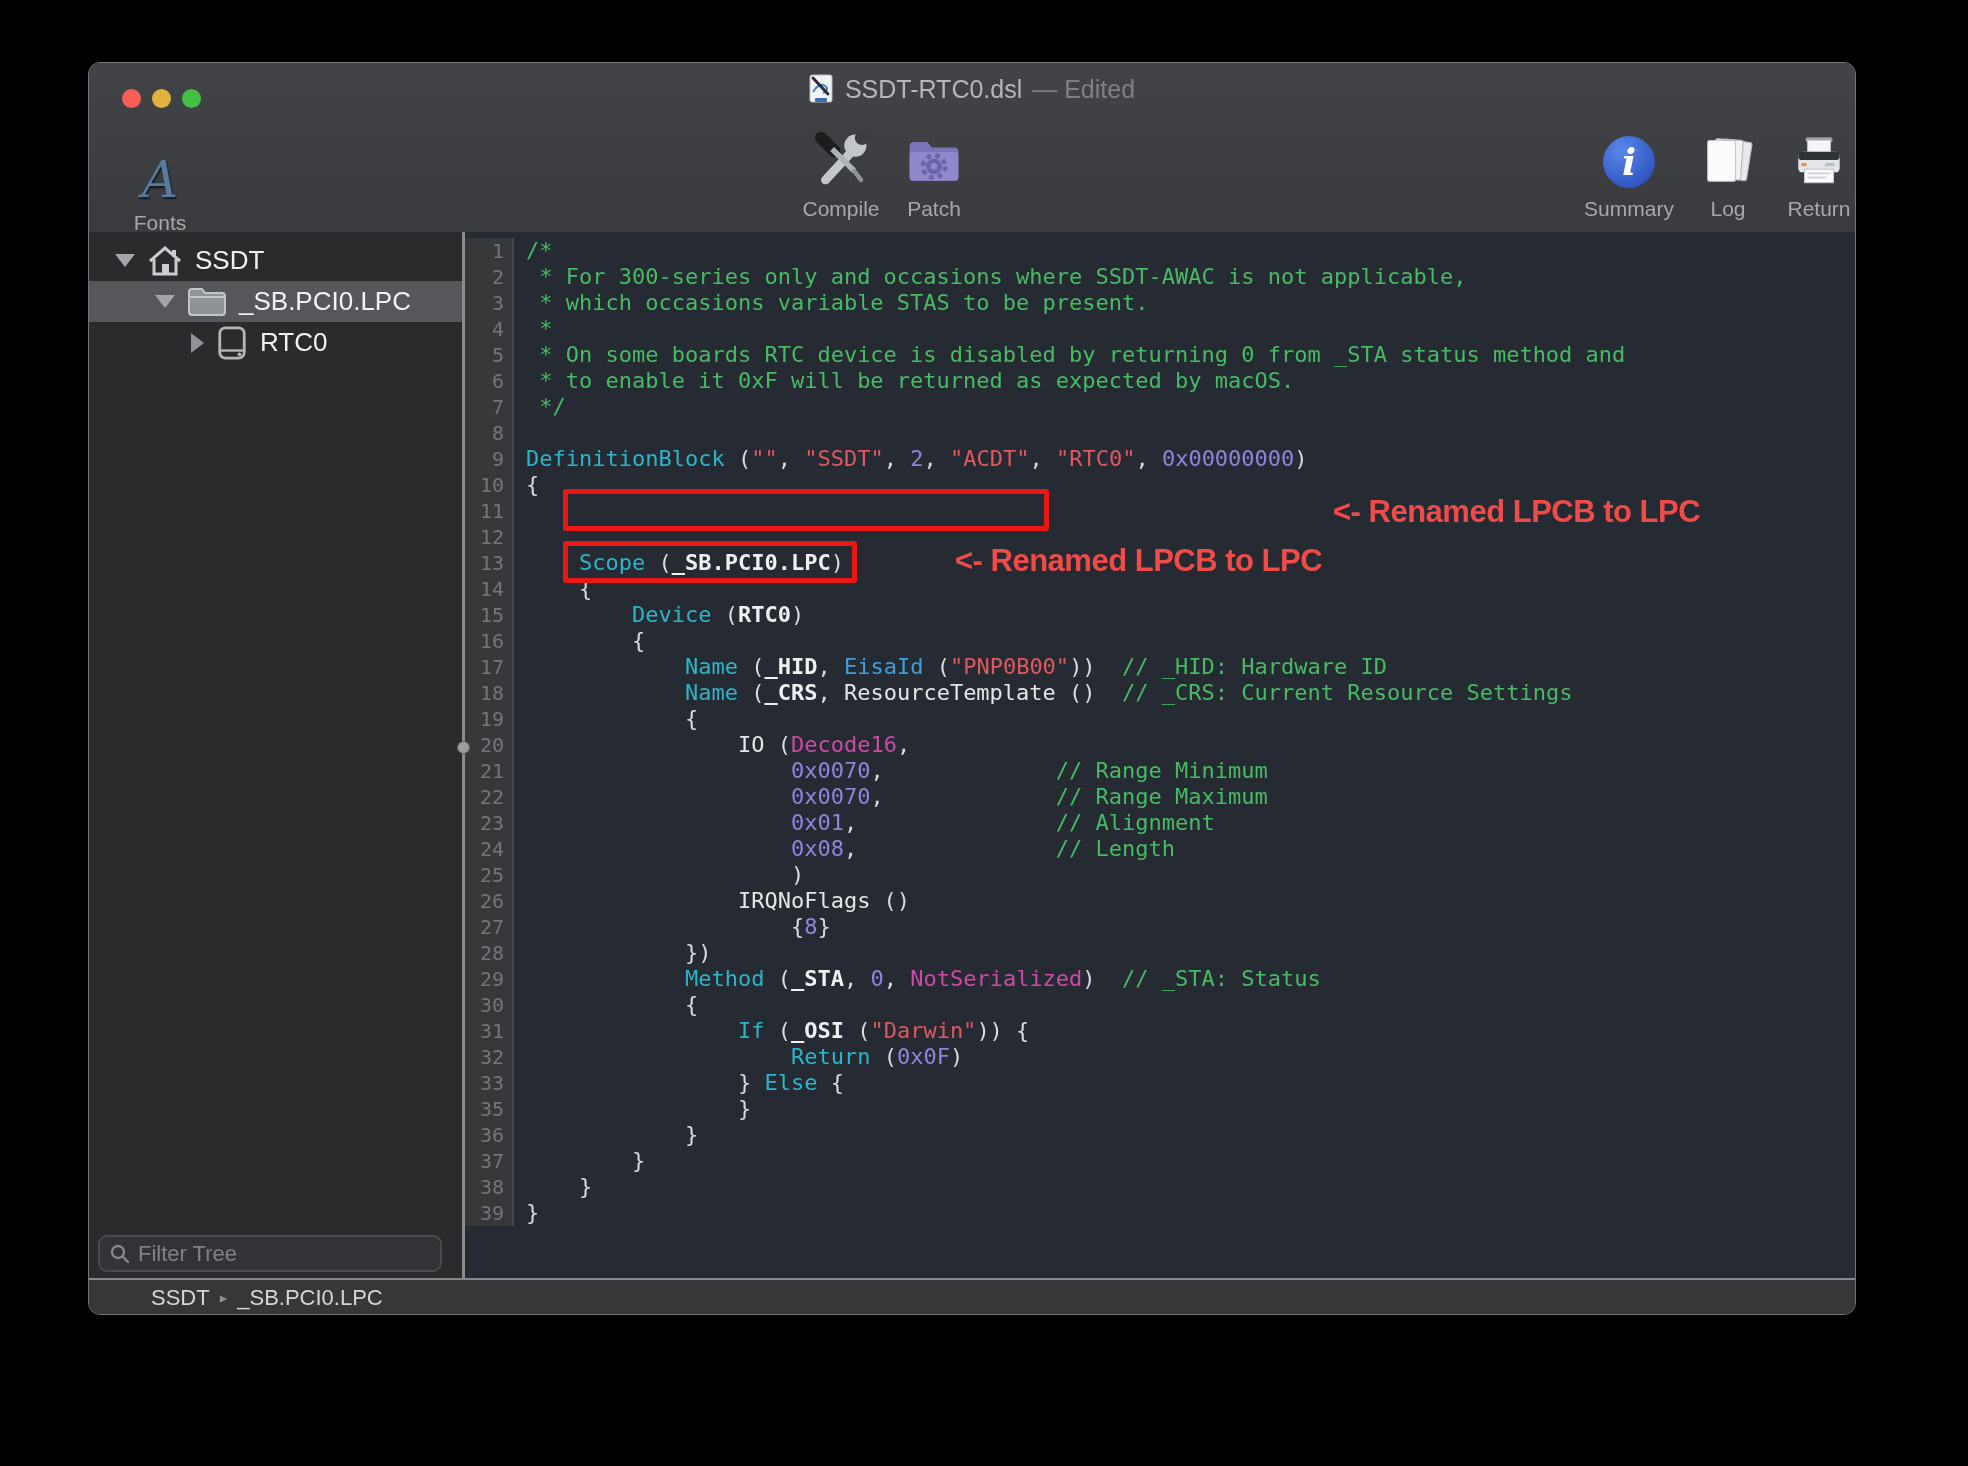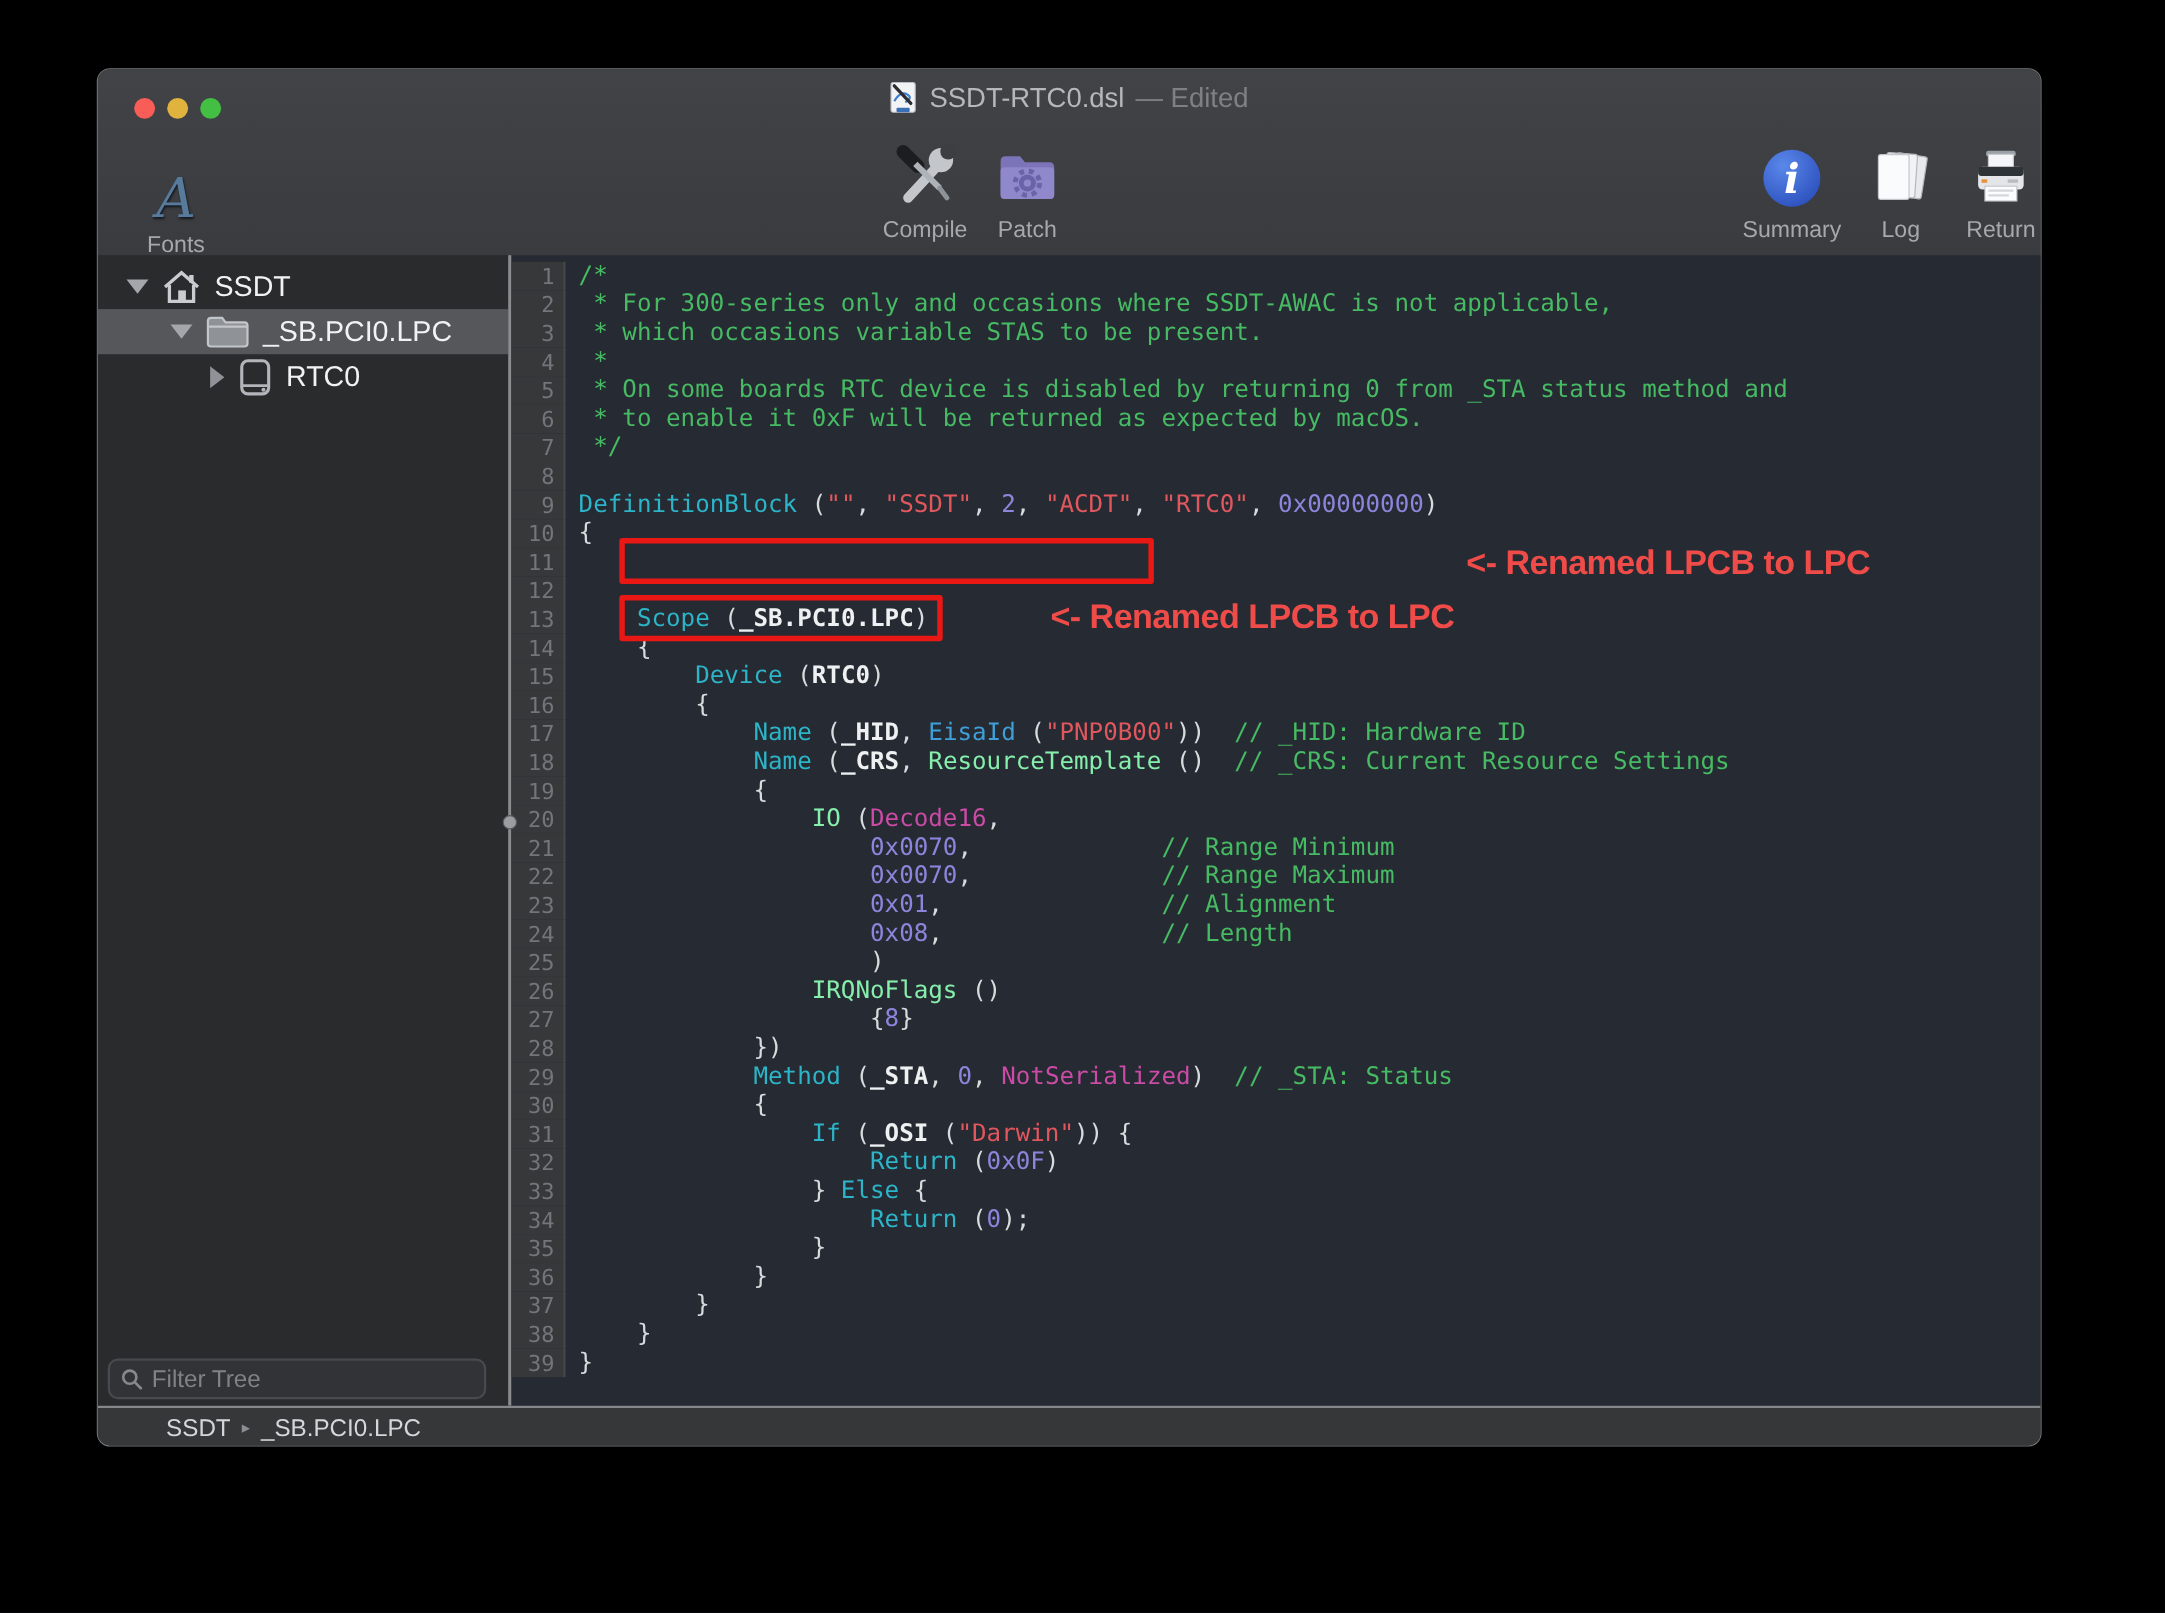--- a/index.html
+++ b/index.html
@@ -73,21 +73,21 @@
   .tok-pln { color:#d8dbde; }
   .tok-id  { color:#eef0f2; font-weight:bold; }
   .tok-cm  { color:#47bb63; }
   .tok-kw  { color:#2cb5c8; }
   .tok-kw2 { color:#3f9fd8; }
   .tok-str { color:#e0575e; }
   .tok-num { color:#8d85dc; }
   .tok-ext { color:#d09a62; }
   .tok-obj { color:#b357d0; }
   .tok-parg{ color:#cc4ba6; }
-  .tok-res { color:#86efac; }
+  .tok-res { color:#e5e5e5; }
 
   .redbox { position:absolute; border:5px solid #ea1815; border-radius:3px; z-index:4; }
   .redbox1 { left:474px; top:257px; width:486px; height:42px; }
   .redbox2 { left:474px; top:309px; width:294px; height:42px; }
   .annotation { position:absolute; color:#ef4b49; font-size:31px; font-weight:700;
                 letter-spacing:-0.5px; white-space:nowrap; z-index:4; }
   .ann1 { left:1244px; top:262px; }
   .ann2 { left:866px;  top:311px; }
 
   
@@ -379,24 +379,20 @@
           </div>
           <div class="cl">
             <span class="ln">32</span>
             <span class="ct"><span class="tok-pln">                    </span><span class="tok-kw">Return</span><span class="tok-pln"> (</span><span class="tok-num">0x0F</span><span class="tok-pln">)</span></span>
           </div>
           <div class="cl">
             <span class="ln">33</span>
             <span class="ct"><span class="tok-pln">                } </span><span class="tok-kw">Else</span><span class="tok-pln"> {</span></span>
           </div>
           <div class="cl">
-            <span class="ln">34</span>
-            <span class="ct"><span class="tok-pln">                    </span><span class="tok-kw">Return</span><span class="tok-pln"> (</span><span class="tok-num">0</span><span class="tok-pln">);</span></span>
-          </div>
-          <div class="cl">
             <span class="ln">35</span>
             <span class="ct"><span class="tok-pln">                }</span></span>
           </div>
           <div class="cl">
             <span class="ln">36</span>
             <span class="ct"><span class="tok-pln">            }</span></span>
           </div>
           <div class="cl">
             <span class="ln">37</span>
             <span class="ct"><span class="tok-pln">        }</span></span>

